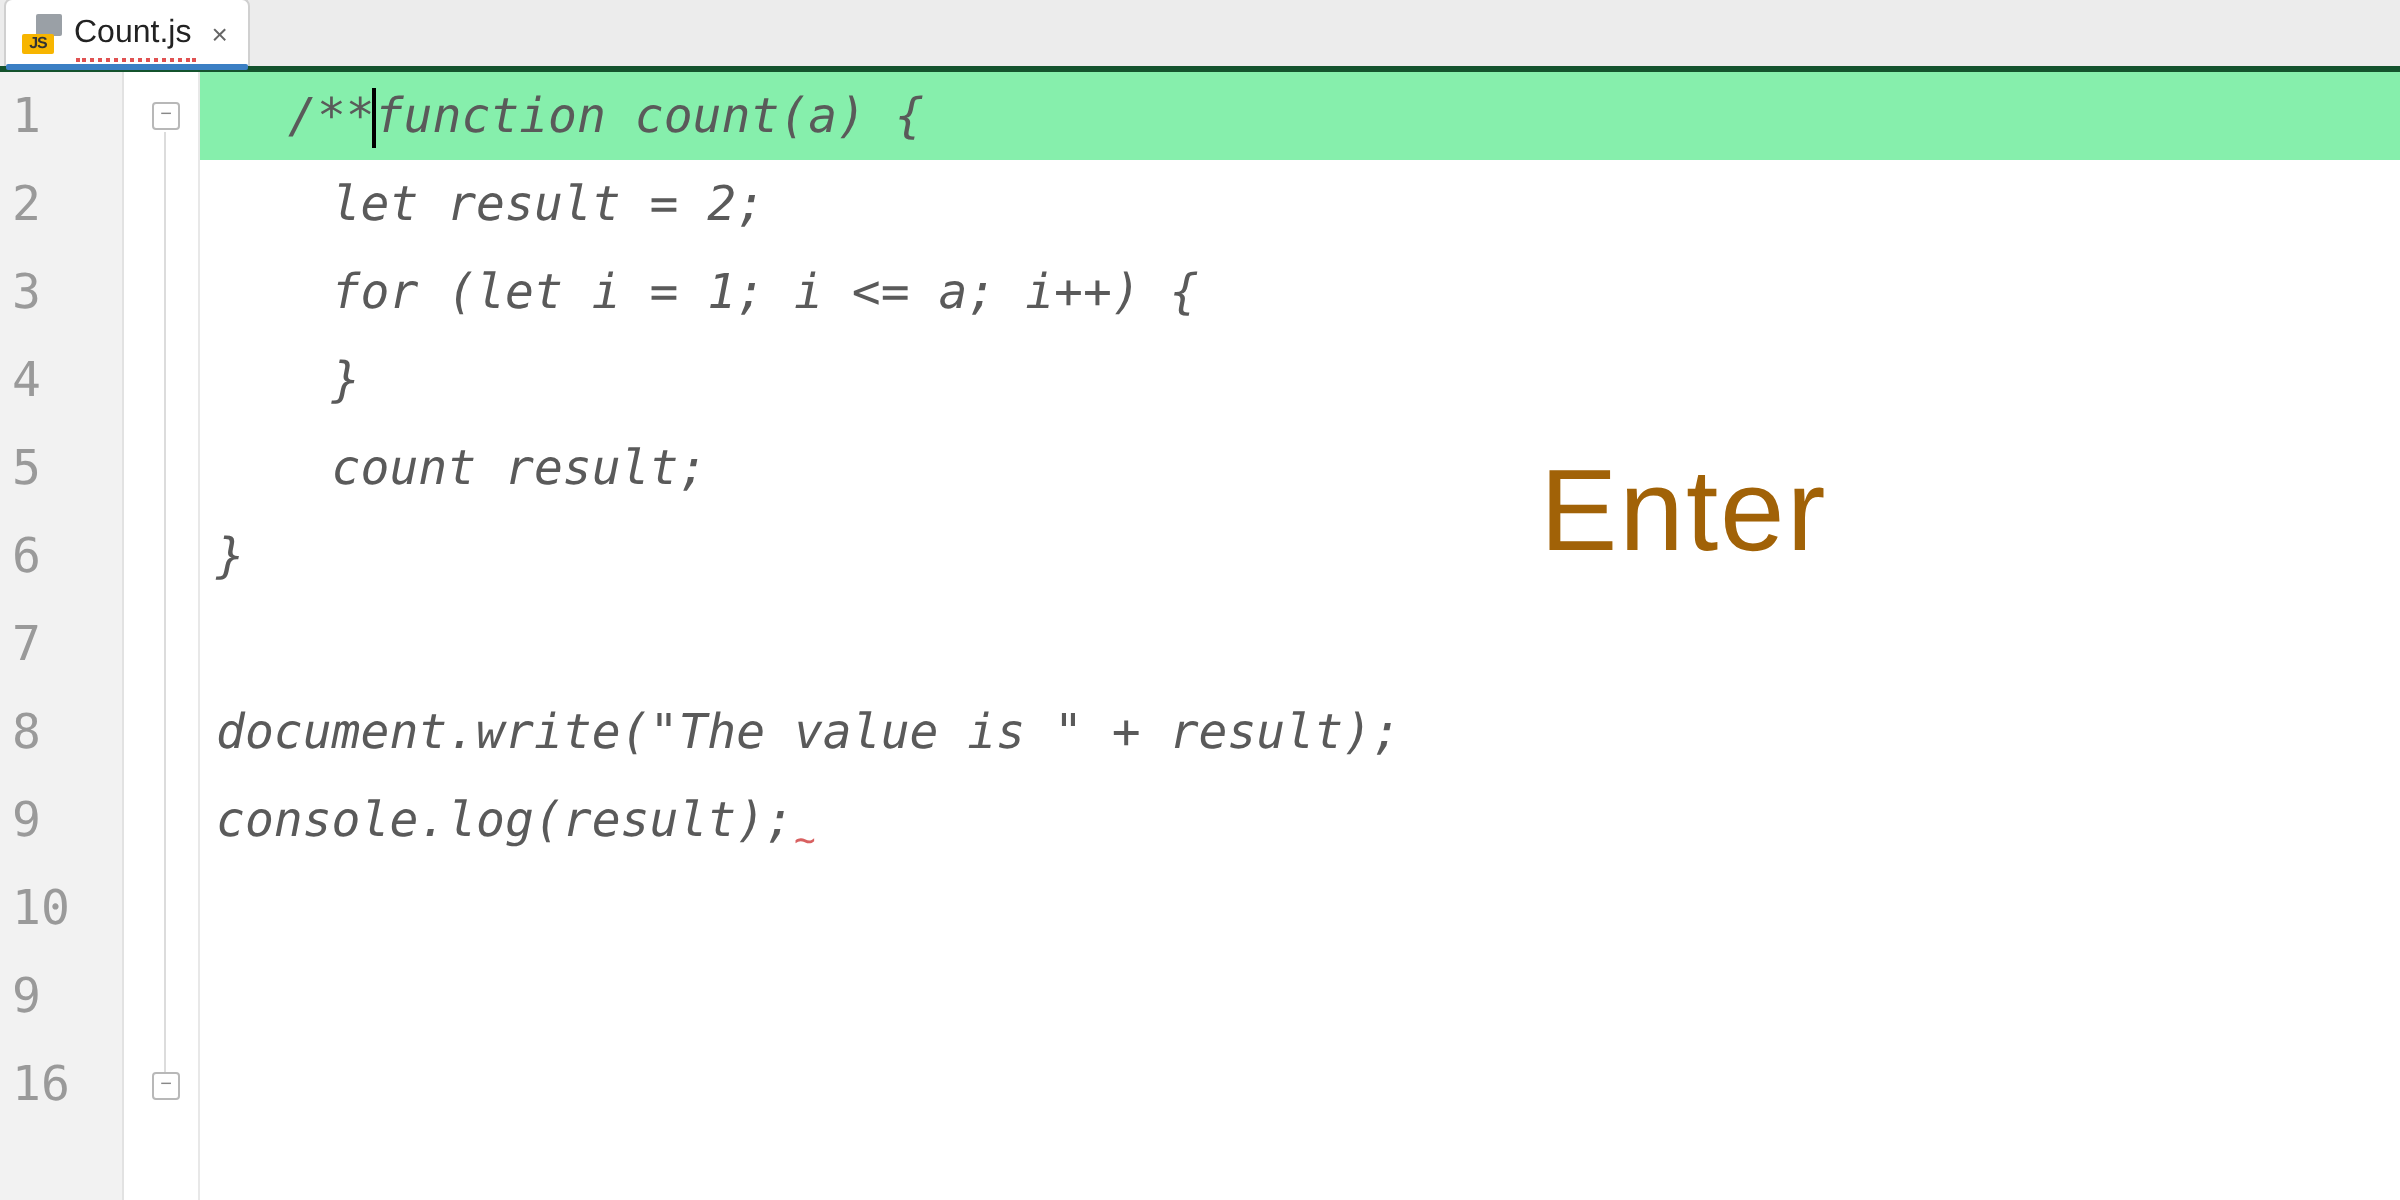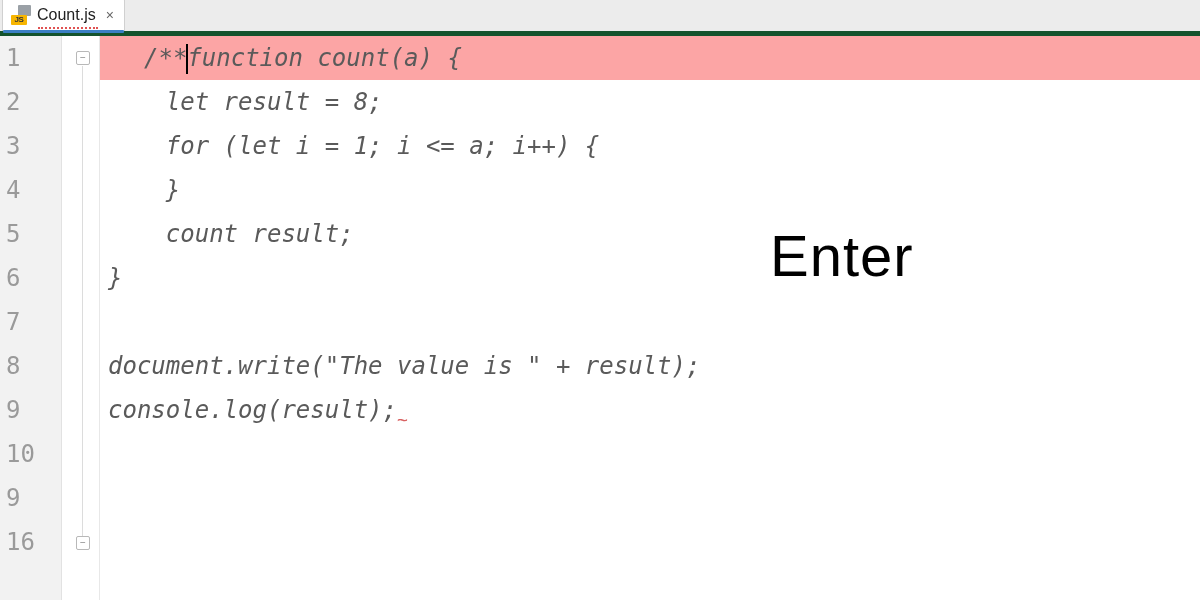--- a/index.html
+++ b/index.html
@@ -7,21 +7,21 @@
       width: 1200px;
       height: 600px;
       font-family: -apple-system, BlinkMacSystemFont, "Segoe UI", sans-serif;
       background: #f0f0f0;
       overflow: hidden;
       position: relative;
     }
     .tab-bar {
       height: 36px;
       background: #ececec;
-      border-bottom: 5px solid #14532d;
+      border-bottom: 3px solid #14532d;
       display: flex;
       align-items: flex-end;
     }
     .tab {
       display: flex;
       align-items: center;
       height: 34px;
       padding: 0 10px 0 8px;
       background: #fff;
       border: 1px solid #d0d0d0;
@@ -143,21 +143,21 @@
       color: #5a5a5a;
       position: relative;
     }
     .code-line {
       height: 44px;
       line-height: 44px;
       padding-left: 8px;
       white-space: pre;
     }
     .highlight {
-      background: #fca5a5;
+      background: #86efac;
       padding-left: 44px;
     }
     .caret {
       display: inline-block;
       width: 2px;
       height: 30px;
       background: #000;
       vertical-align: middle;
       margin: 0 -1px;
     }
@@ -169,21 +169,21 @@
       margin-left: 1px;
       margin-right: -2px;
     }
     .overlay-text {
       position: absolute;
       top: 186px;
       left: 670px;
       font-size: 58px;
       font-style: normal;
       font-family: -apple-system, "Segoe UI", sans-serif;
-      color: #000000;
+      color: #a16207;
       font-weight: 400;
       letter-spacing: 1px;
     }
     .squiggle-small {
       display: inline-block;
       font-style: normal;
       color: #d86060;
       font-size: 18px;
       vertical-align: -8px;
     }
@@ -220,21 +220,21 @@
   </div>
 
   <div class="fold-column">
     <div class="fold-mark" style="top:15px">−</div>
     <div class="fold-line" style="top:30px;height:470px"></div>
     <div class="fold-mark" style="top:500px">−</div>
   </div>
 
   <div class="code">
     <div class="code-line highlight">/**<span class="caret"></span>function count(a) {</div>
-    <div class="code-line">    let result = 8;</div>
+    <div class="code-line">    let result = 2;</div>
     <div class="code-line">    for (let i = 1; i &lt;= a; i++) {</div>
     <div class="code-line">    }</div>
     <div class="code-line">    count result;</div>
     <div class="code-line">}</div>
     <div class="code-line"></div>
     <div class="code-line">document.write("The value is " + result);</div>
     <div class="code-line">console.log(result);<span class="squiggle-small">~</span></div>
     <div class="code-line"></div>
 
     <div class="overlay-text">Enter</div>

